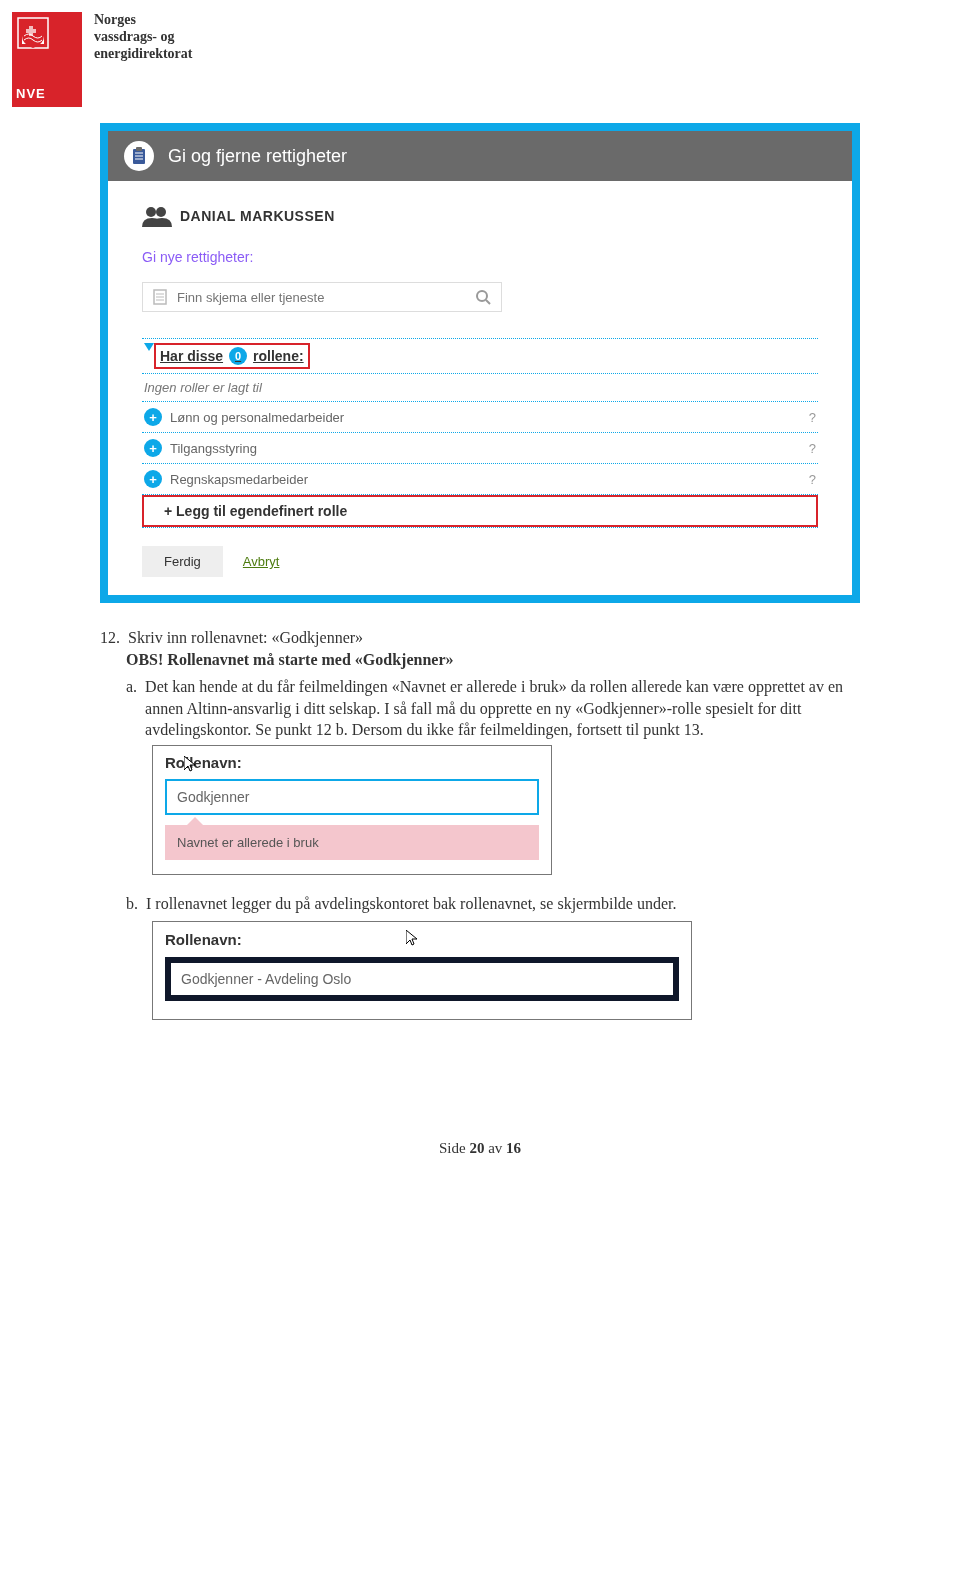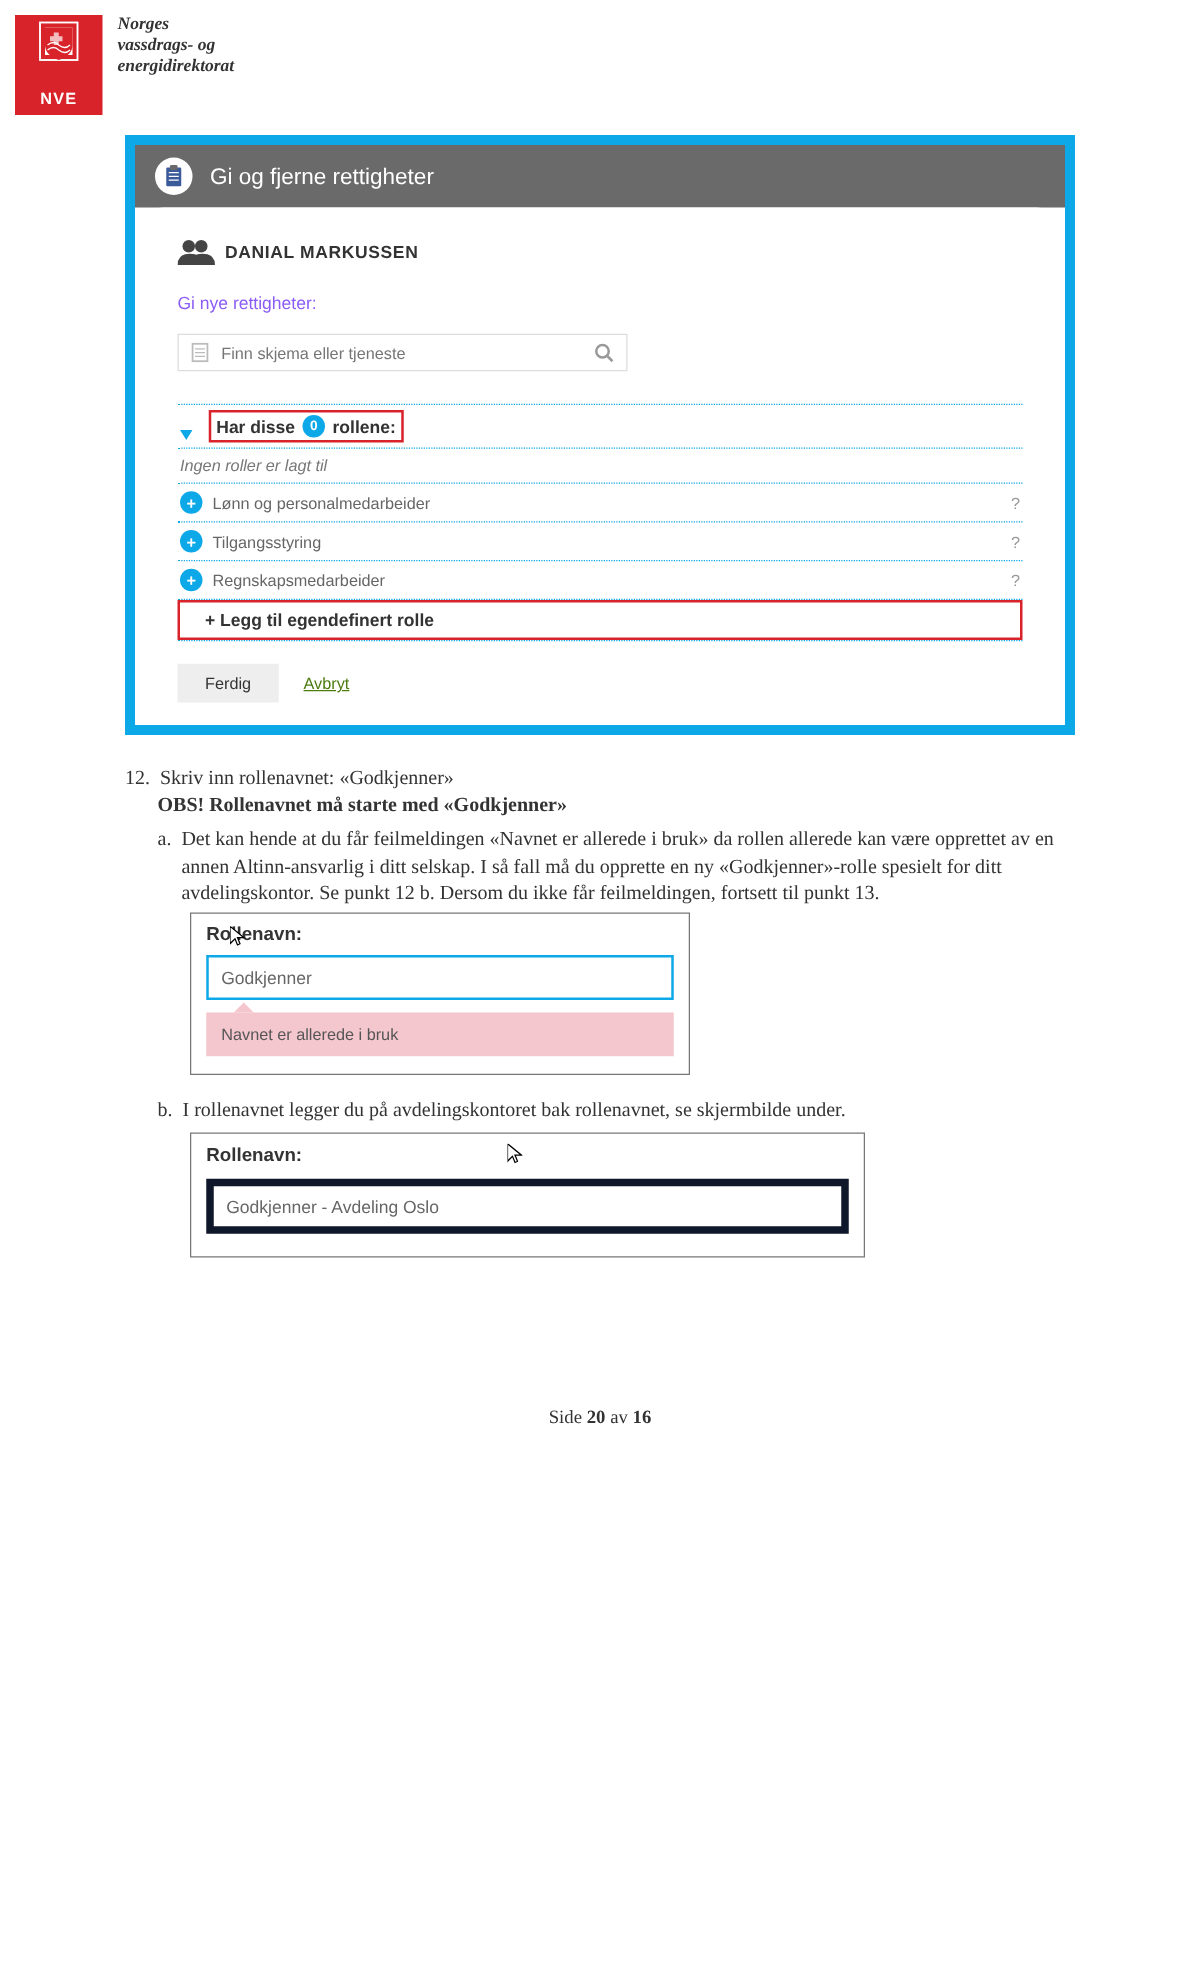--- a/index.html
+++ b/index.html
@@ -1,32 +1,32 @@
 <!DOCTYPE html>
 <html><head>
 <meta charset="utf-8">
 <style>
   * { box-sizing: border-box; margin: 0; padding: 0; }
   body { font-family: Arial, sans-serif; font-size: 14px; color: #333; background: #fff; width: 960px; }
   .page { padding: 0 0 40px 0; }
   .header { display: flex; align-items: flex-start; gap: 12px; padding: 12px 12px 6px 12px; }
-  .logo-box { width: 70px; height: 80px; background: #d8232a; display: flex; flex-direction: column; align-items: center; justify-content: space-between; padding: 4px 4px 6px 4px; }
+  .logo-box { width: 70px; height: 95px; background: #d8232a; display: flex; flex-direction: column; justify-content: space-between; padding: 4px 4px 6px 4px; }
   .logo-text { color: #fff; font-weight: bold; font-size: 13px; letter-spacing: 1px; }
-  .header-text { font-family: Georgia, serif; font-size: 14px; font-weight: bold; line-height: 1.2; font-style: italic; }
+  .header-text { font-family: Georgia, serif; font-size: 14px; font-weight: bold; line-height: 1.2; }
 
   .screenshot1 { margin: 10px 100px 20px 100px; border: 8px solid #0da8e8; background: #fff; }
   .ss1-bar { background: #6a6a6a; color: #fff; padding: 10px 16px; display: flex; align-items: center; gap: 14px; font-size: 18px; }
   .ss1-icon-circle { width: 30px; height: 30px; border-radius: 50%; background: #fff; display: flex; align-items: center; justify-content: center; }
   .ss1-body { padding: 24px 34px 18px 34px; background: #fff; border-radius: 23px; }
   .user-row { display: flex; align-items: center; gap: 8px; margin-bottom: 22px; }
   .user-name { font-weight: bold; letter-spacing: 0.5px; font-size: 14px; }
   .subheading { color: #8b5cf6; font-size: 14px; margin-bottom: 17px; }
   .search-row { border: 1px solid #ddd; display: flex; align-items: center; padding: 6px 10px; width: 360px; gap: 10px; margin-bottom: 26px; }
   .search-input { border: none; outline: none; flex: 1; color: #999; font-size: 13px; }
-  .expander-row { display: flex; align-items: flex-end; gap: 13px; font-weight: bold; font-size: 14px; padding: 4px 2px; }
+  .expander-row { display: flex; align-items: flex-start; gap: 0; font-weight: bold; font-size: 14px; padding: 4px 2px; text-decoration: underline; }
   .red-box { border: 2px solid #d8232a; padding: 2px 4px; display: inline-flex; align-items: center; gap: 6px; }
   .count-badge { background: #0da8e8; color: #fff; border-radius: 50%; width: 18px; height: 18px; display: inline-flex; align-items: center; justify-content: center; font-size: 11px; font-weight: bold; }
   .dotted { border-bottom: 1px dotted #0da8e8; }
   .role-empty { font-style: italic; color: #777; font-size: 13px; padding: 6px 2px; }
   .role-item { display: flex; align-items: center; justify-content: space-between; padding: 6px 2px; font-size: 13px; color: #666; }
   .role-left { display: flex; align-items: center; gap: 8px; }
   .plus-circle { width: 18px; height: 18px; border-radius: 50%; background: #0da8e8; color: #fff; display: flex; align-items: center; justify-content: center; font-size: 13px; font-weight: bold; }
   .qmark { color: #999; font-size: 13px; }
   .add-custom { font-weight: bold; font-size: 14px; padding: 6px 20px; }
   .btn-row { display: flex; gap: 20px; margin-top: 18px; }

